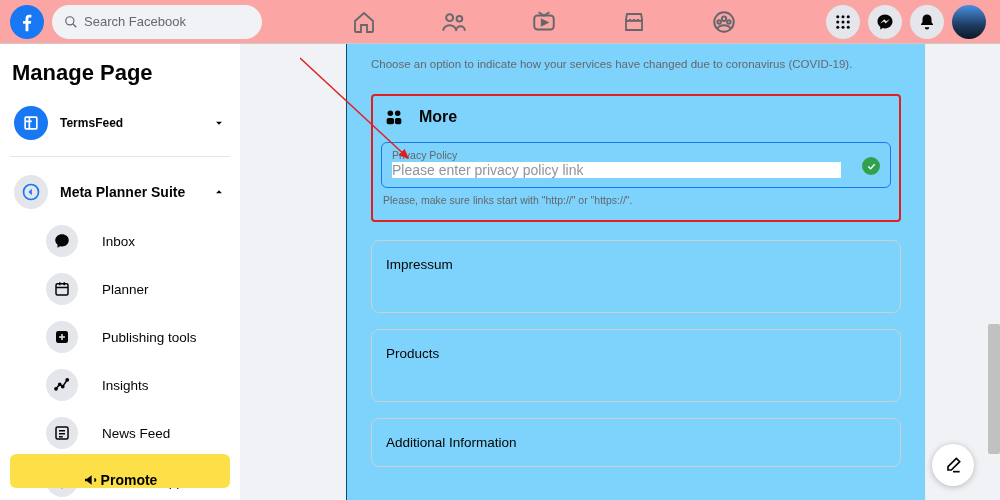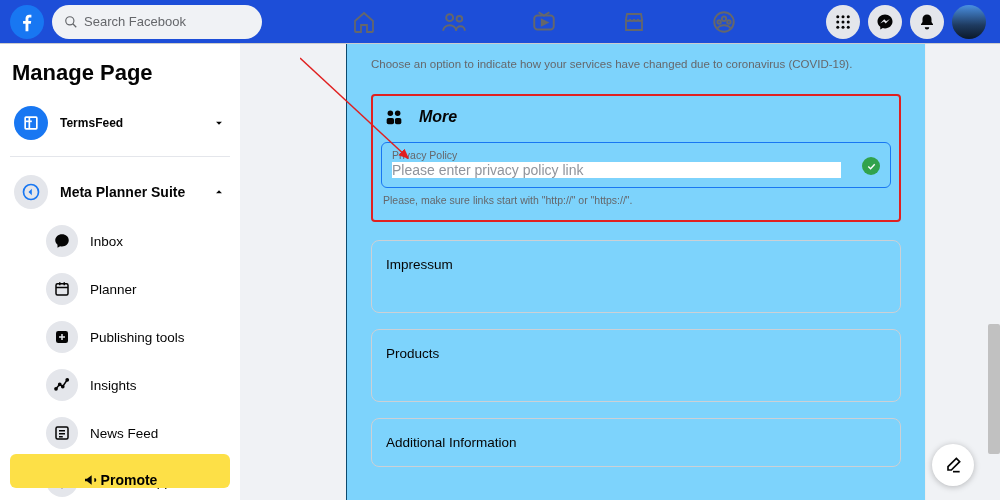--- a/index.html
+++ b/index.html
@@ -1,20 +1,20 @@
 <!DOCTYPE html>
 <html><head>
   <meta charset="utf-8">
   <style>
     * { margin: 0; padding: 0; box-sizing: border-box; font-family: Helvetica, Arial, sans-serif; }
     body { background: #f0f2f5; width: 1000px; height: 500px; overflow: hidden; position: relative; }
     
     .topbar {
       position: fixed; top: 0; left: 0; right: 0; height: 44px;
-      background: #1d4ed8; border-bottom: 1px solid #ccc;
+      background: #fca5a5; border-bottom: 1px solid #ccc;
       display: flex; align-items: center; padding: 0 10px; z-index: 100;
     }
     .fb-logo { width: 34px; height: 34px; border-radius: 50%; background:#1877f2; display:flex; align-items:center; justify-content:center; }
     .fb-logo svg { width: 22px; height: 22px; fill: #fff; }
     .search-box {
       margin-left: 8px; width: 210px; height: 34px; background: #f0f2f5;
       border-radius: 20px; display: flex; align-items: center; padding: 0 12px; color:#65676b;
     }
     .search-box span { font-size: 13px; margin-left: 6px; }
     .nav-center { flex:1; display:flex; justify-content:center; gap: 60px; align-items:center; }
@@ -30,40 +30,40 @@
     .sidebar h1 { font-size: 22px; font-weight: 800; color:#050505; margin-bottom:14px; padding-left:2px;}
     .page-row { display:flex; align-items:center; padding:6px 4px; justify-content:space-between;}
     .page-row .left { display:flex; align-items:center; gap:12px;}
     .page-ico { width:34px; height:34px; border-radius:50%; background:#1877f2; display:flex; align-items:center; justify-content:center;}
     .page-name { font-size:12px; font-weight:600; color:#050505;}
     .divider { height:1px; background:#e4e6eb; margin:10px 0;}
     .section-row { display:flex; align-items:center; justify-content:space-between; padding:8px 4px;}
     .section-row .left{display:flex;align-items:center;gap:12px;}
     .section-ico { width:34px;height:34px;border-radius:50%;background:#e4e6eb;display:flex;align-items:center;justify-content:center;}
     .section-title { font-size:14px; font-weight:600; color:#050505;}
-    .menu-item { display:flex; align-items:center; gap:12px; padding:8px 4px 8px 36px; }
+    .menu-item { display:flex; align-items:center; gap:24px; padding:8px 4px 8px 36px; }
     .mi-ico { width:32px;height:32px;border-radius:50%;background:#e4e6eb;display:flex;align-items:center;justify-content:center;}
     .mi-label { font-size:13.5px; color:#050505;}
     .promote-btn {
       position:absolute; left:10px; right:10px; bottom:12px; height:34px;
       background:#fde047; border-radius:6px; display:flex; align-items:flex-end; justify-content:center;
       font-size:14px; font-weight:600; gap:2px;
     }
     
     .content {
       position:absolute; left:290px; top:44px; right:18px; bottom:0;
       display:flex; justify-content:center;
     }
     .panel {
       width: 580px; background:#7dd3fc; min-height:100%; padding: 14px 24px 40px 24px;
       border-left:1px solid #0c4a6e; border-right:1px solid #eee;
     }
     .covid-note { font-size:11.5px; color:#65676b; margin-bottom:24px;}
     .red-box { border:2px solid #e02020; border-radius:4px; padding: 10px 6px 14px 6px; margin-bottom:18px;}
-    .more-head { display:flex; align-items:center; gap:14px; padding:0 4px 10px 4px;font-style:italic;}
+    .more-head { display:flex; align-items:center; gap:14px; padding:0 4px 10px 4px;}
     .more-head .t { font-size:16px; font-weight:800; color:#050505;}
     .policy-field {
       border:1.5px solid #1877f2; border-radius:6px; padding:6px 10px 8px 10px;
       position:relative; margin: 4px 2px 4px 2px;
     }
     .policy-field .lbl { font-size:10.5px; color:#65676b;}
     .policy-field input {
       border:none; outline:none; width:92%; font-size:14px; color:#333; margin-top:1px;
       caret-color:#1877f2;
     }

